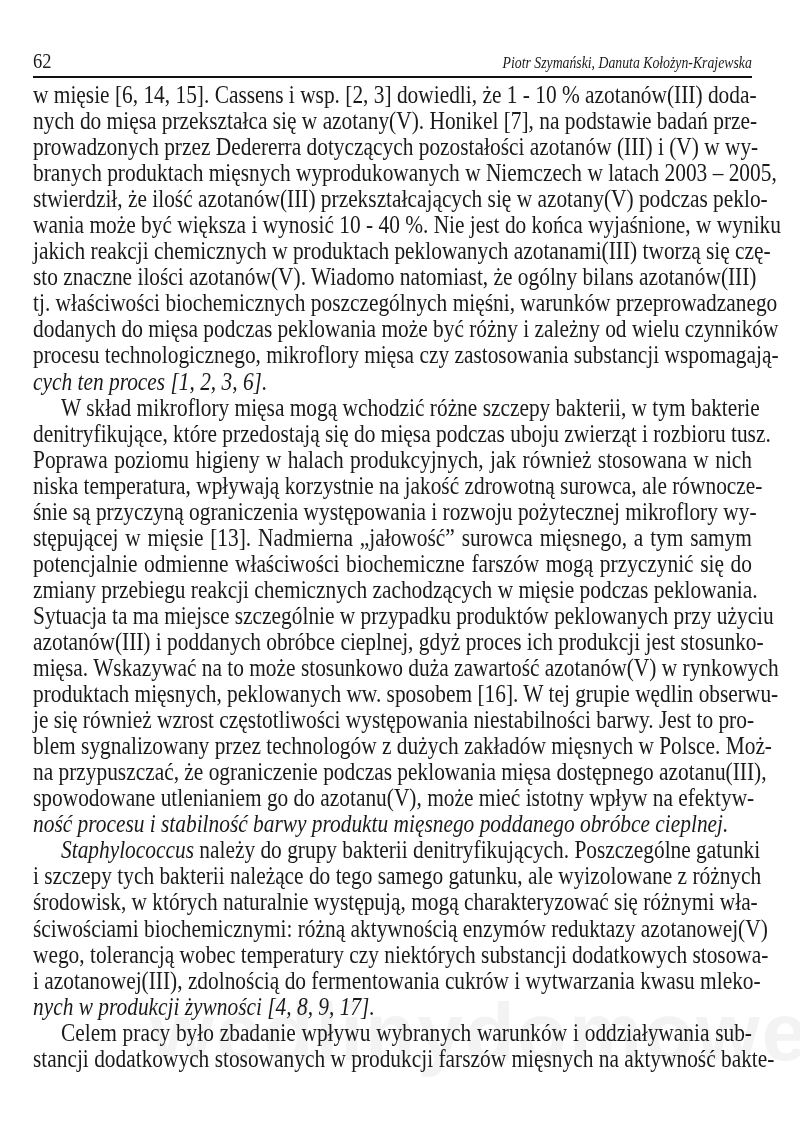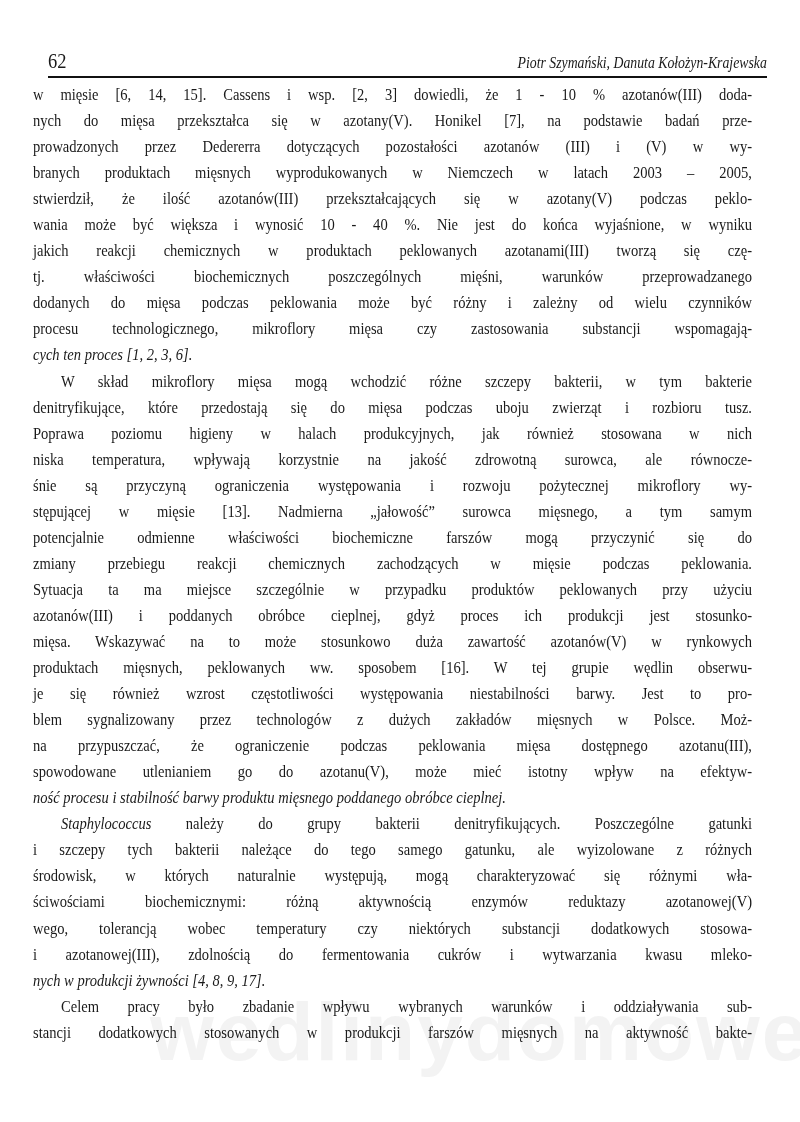--- a/index.html
+++ b/index.html
@@ -10,21 +10,21 @@
   body {
     width: 800px;
     height: 1122px;
     position: relative;
     overflow: hidden;
     font-family: "Liberation Serif", serif;
     color: #1a1a1a;
   }
   .page-header {
     position: absolute;
-    left: 48px;
+    left: 33px;
     top: 44px;
     width: 719px;
     height: 32px;
     border-bottom: 2px solid #111;
   }
   .page-number {
     position: absolute;
     left: 0;
     bottom: 4px;
     font-size: 21px;
@@ -46,21 +46,21 @@
   .body-text {
     position: absolute;
     left: 33px;
     top: 82px;
     width: 719px;
   }
   .line {
     display: block;
     height: 26.05px;
     line-height: 26.05px;
-    font-size: 17px;
+    font-size: 25px;
     white-space: nowrap;
     text-align: justify;
     text-align-last: justify;
     width: 100%;
     overflow: visible;
   }
   .line.indent {
     padding-left: 28px;
     width: calc(100% - 28px);
   }
@@ -110,20 +110,21 @@
 
 <div class="body-text" id="body-text">
     <div>
       <span class="line"><span class="inner"><span>w mięsie [6, 14, 15]. Cassens i wsp. [2, 3] dowiedli, że 1 - 10 % azotanów(III) doda-</span></span></span>
       <span class="line"><span class="inner"><span>nych do mięsa przekształca się w azotany(V). Honikel [7], na podstawie badań prze-</span></span></span>
       <span class="line"><span class="inner"><span>prowadzonych przez Dedererra dotyczących pozostałości azotanów (III) i (V) w wy-</span></span></span>
       <span class="line"><span class="inner"><span>branych produktach mięsnych wyprodukowanych w Niemczech w latach 2003 – 2005,</span></span></span>
       <span class="line"><span class="inner"><span>stwierdził, że ilość azotanów(III) przekształcających się w azotany(V) podczas peklo-</span></span></span>
       <span class="line"><span class="inner"><span>wania może być większa i wynosić 10 - 40 %. Nie jest do końca wyjaśnione, w wyniku</span></span></span>
       <span class="line"><span class="inner"><span>jakich reakcji chemicznych w produktach peklowanych azotanami(III) tworzą się czę-</span></span></span>
+      <span class="line"><span class="inner"><span>sto znaczne ilości azotanów(V). Wiadomo natomiast, że ogólny bilans azotanów(III)</span></span></span>
       <span class="line"><span class="inner"><span>tj. właściwości biochemicznych poszczególnych mięśni, warunków przeprowadzanego</span></span></span>
       <span class="line"><span class="inner"><span>dodanych do mięsa podczas peklowania może być różny i zależny od wielu czynników</span></span></span>
       <span class="line"><span class="inner"><span>procesu technologicznego, mikroflory mięsa czy zastosowania substancji wspomagają-</span></span></span>
       <span class="line last"><span class="inner"><span>cych ten proces [1, 2, 3, 6].</span></span></span>
     </div>
     <div>
       <span class="line indent"><span class="inner"><span>W skład mikroflory mięsa mogą wchodzić różne szczepy bakterii, w tym bakterie</span></span></span>
       <span class="line"><span class="inner"><span>denitryfikujące, które przedostają się do mięsa podczas uboju zwierząt i rozbioru tusz.</span></span></span>
       <span class="line"><span class="inner"><span>Poprawa poziomu higieny w halach produkcyjnych, jak również stosowana w nich</span></span></span>
       <span class="line"><span class="inner"><span>niska temperatura, wpływają korzystnie na jakość zdrowotną surowca, ale równocze-</span></span></span>

